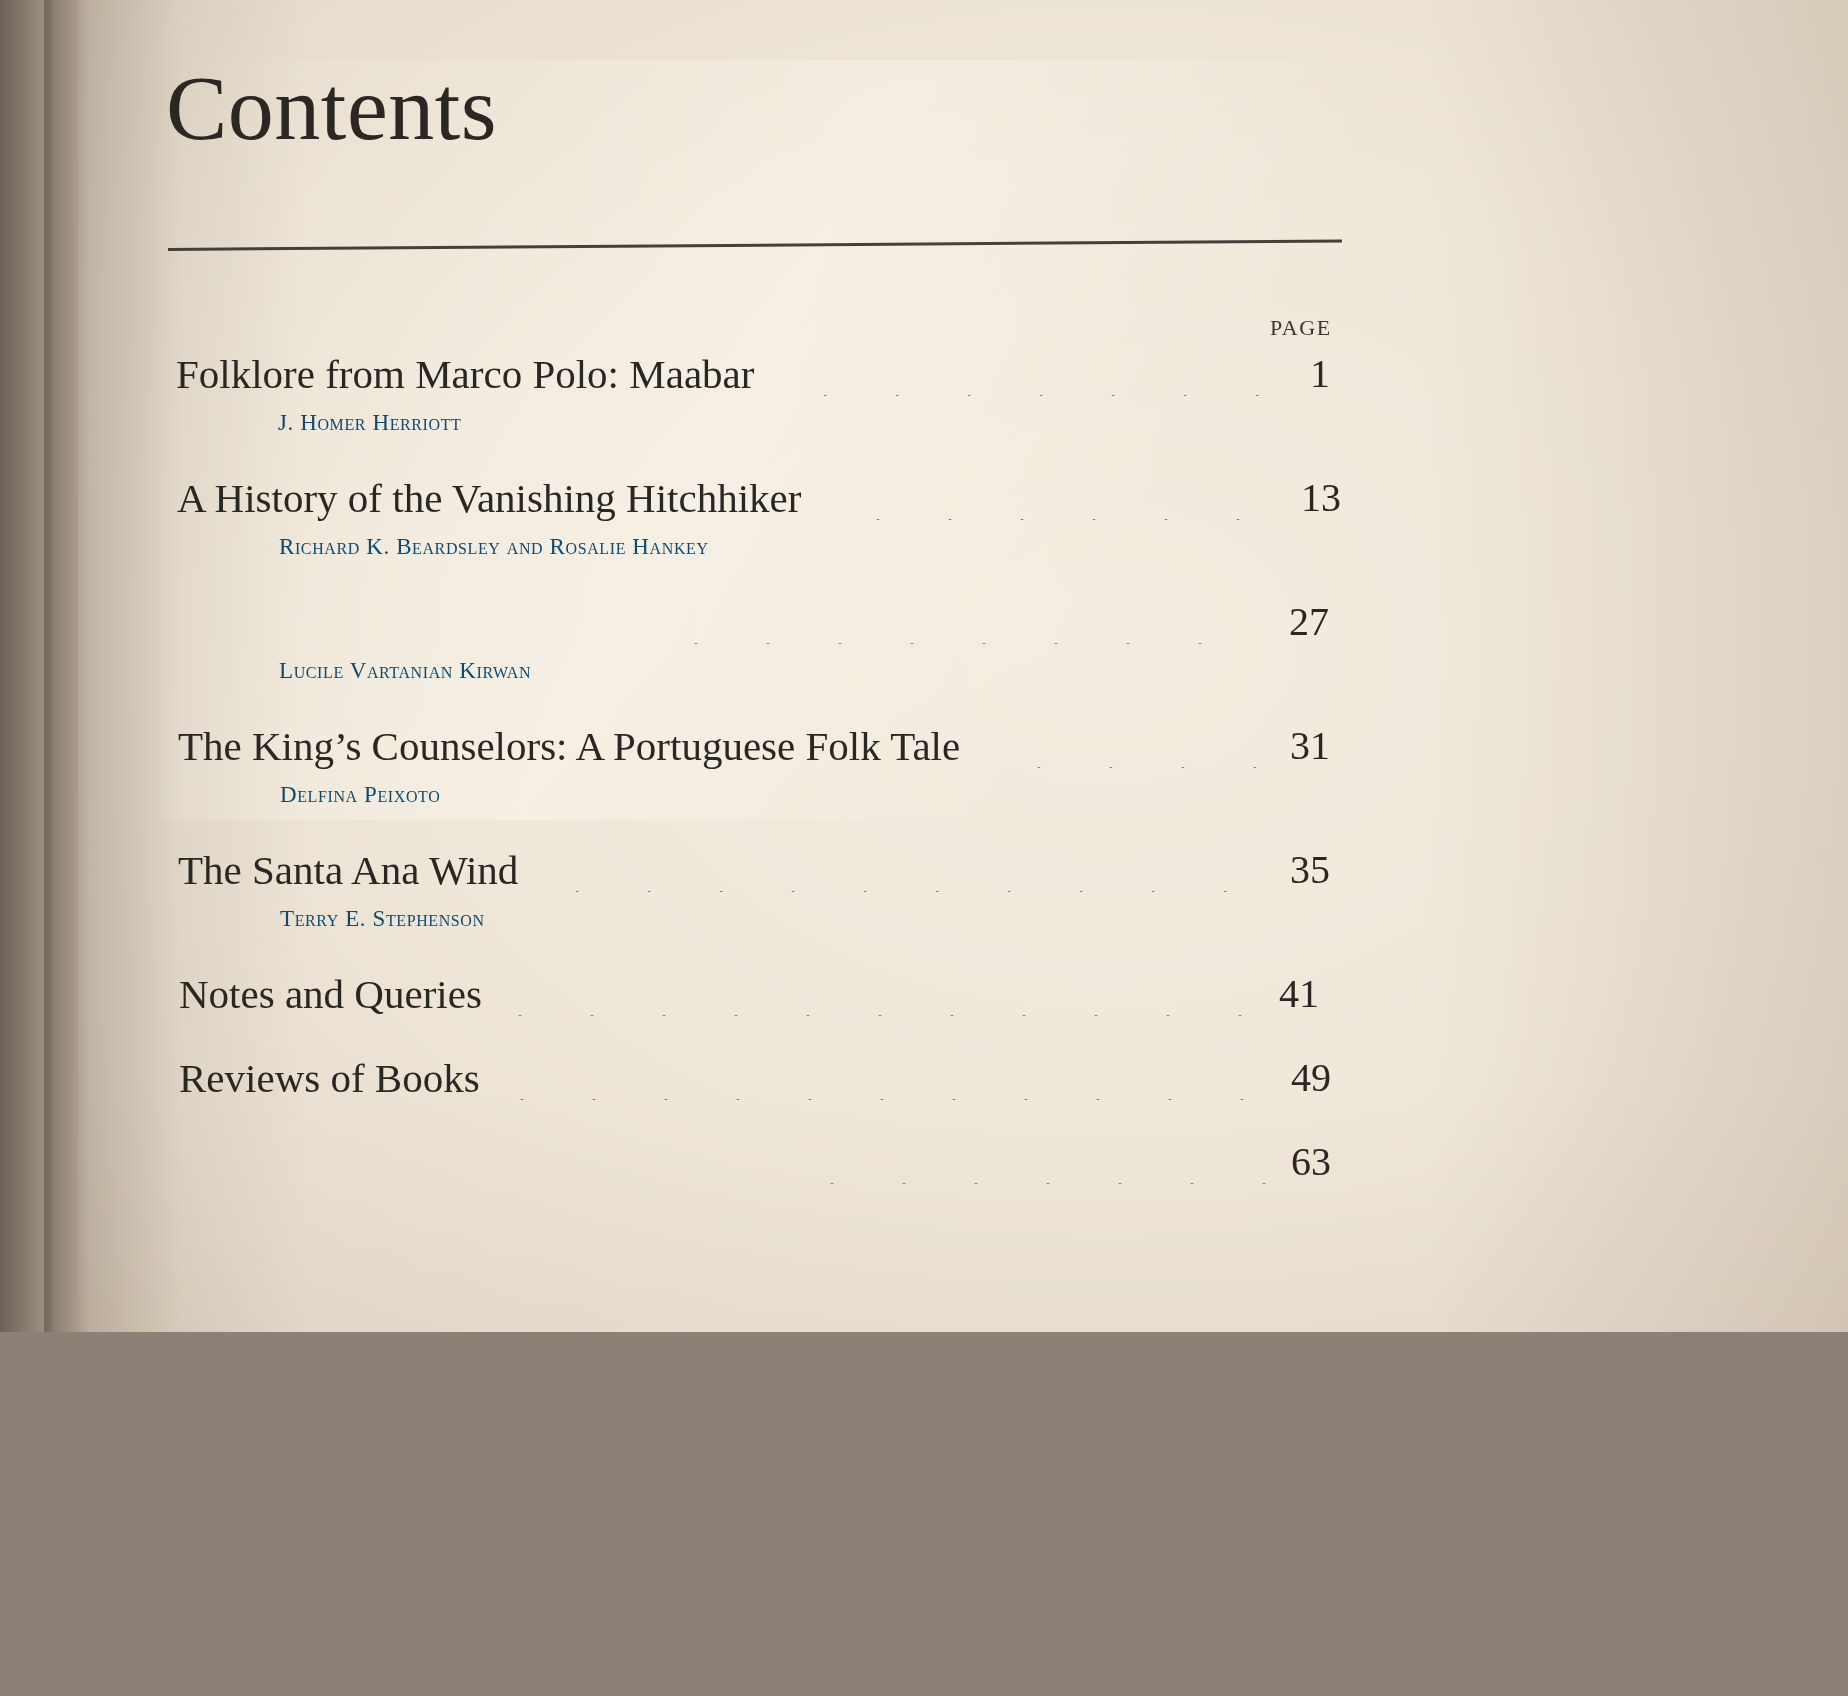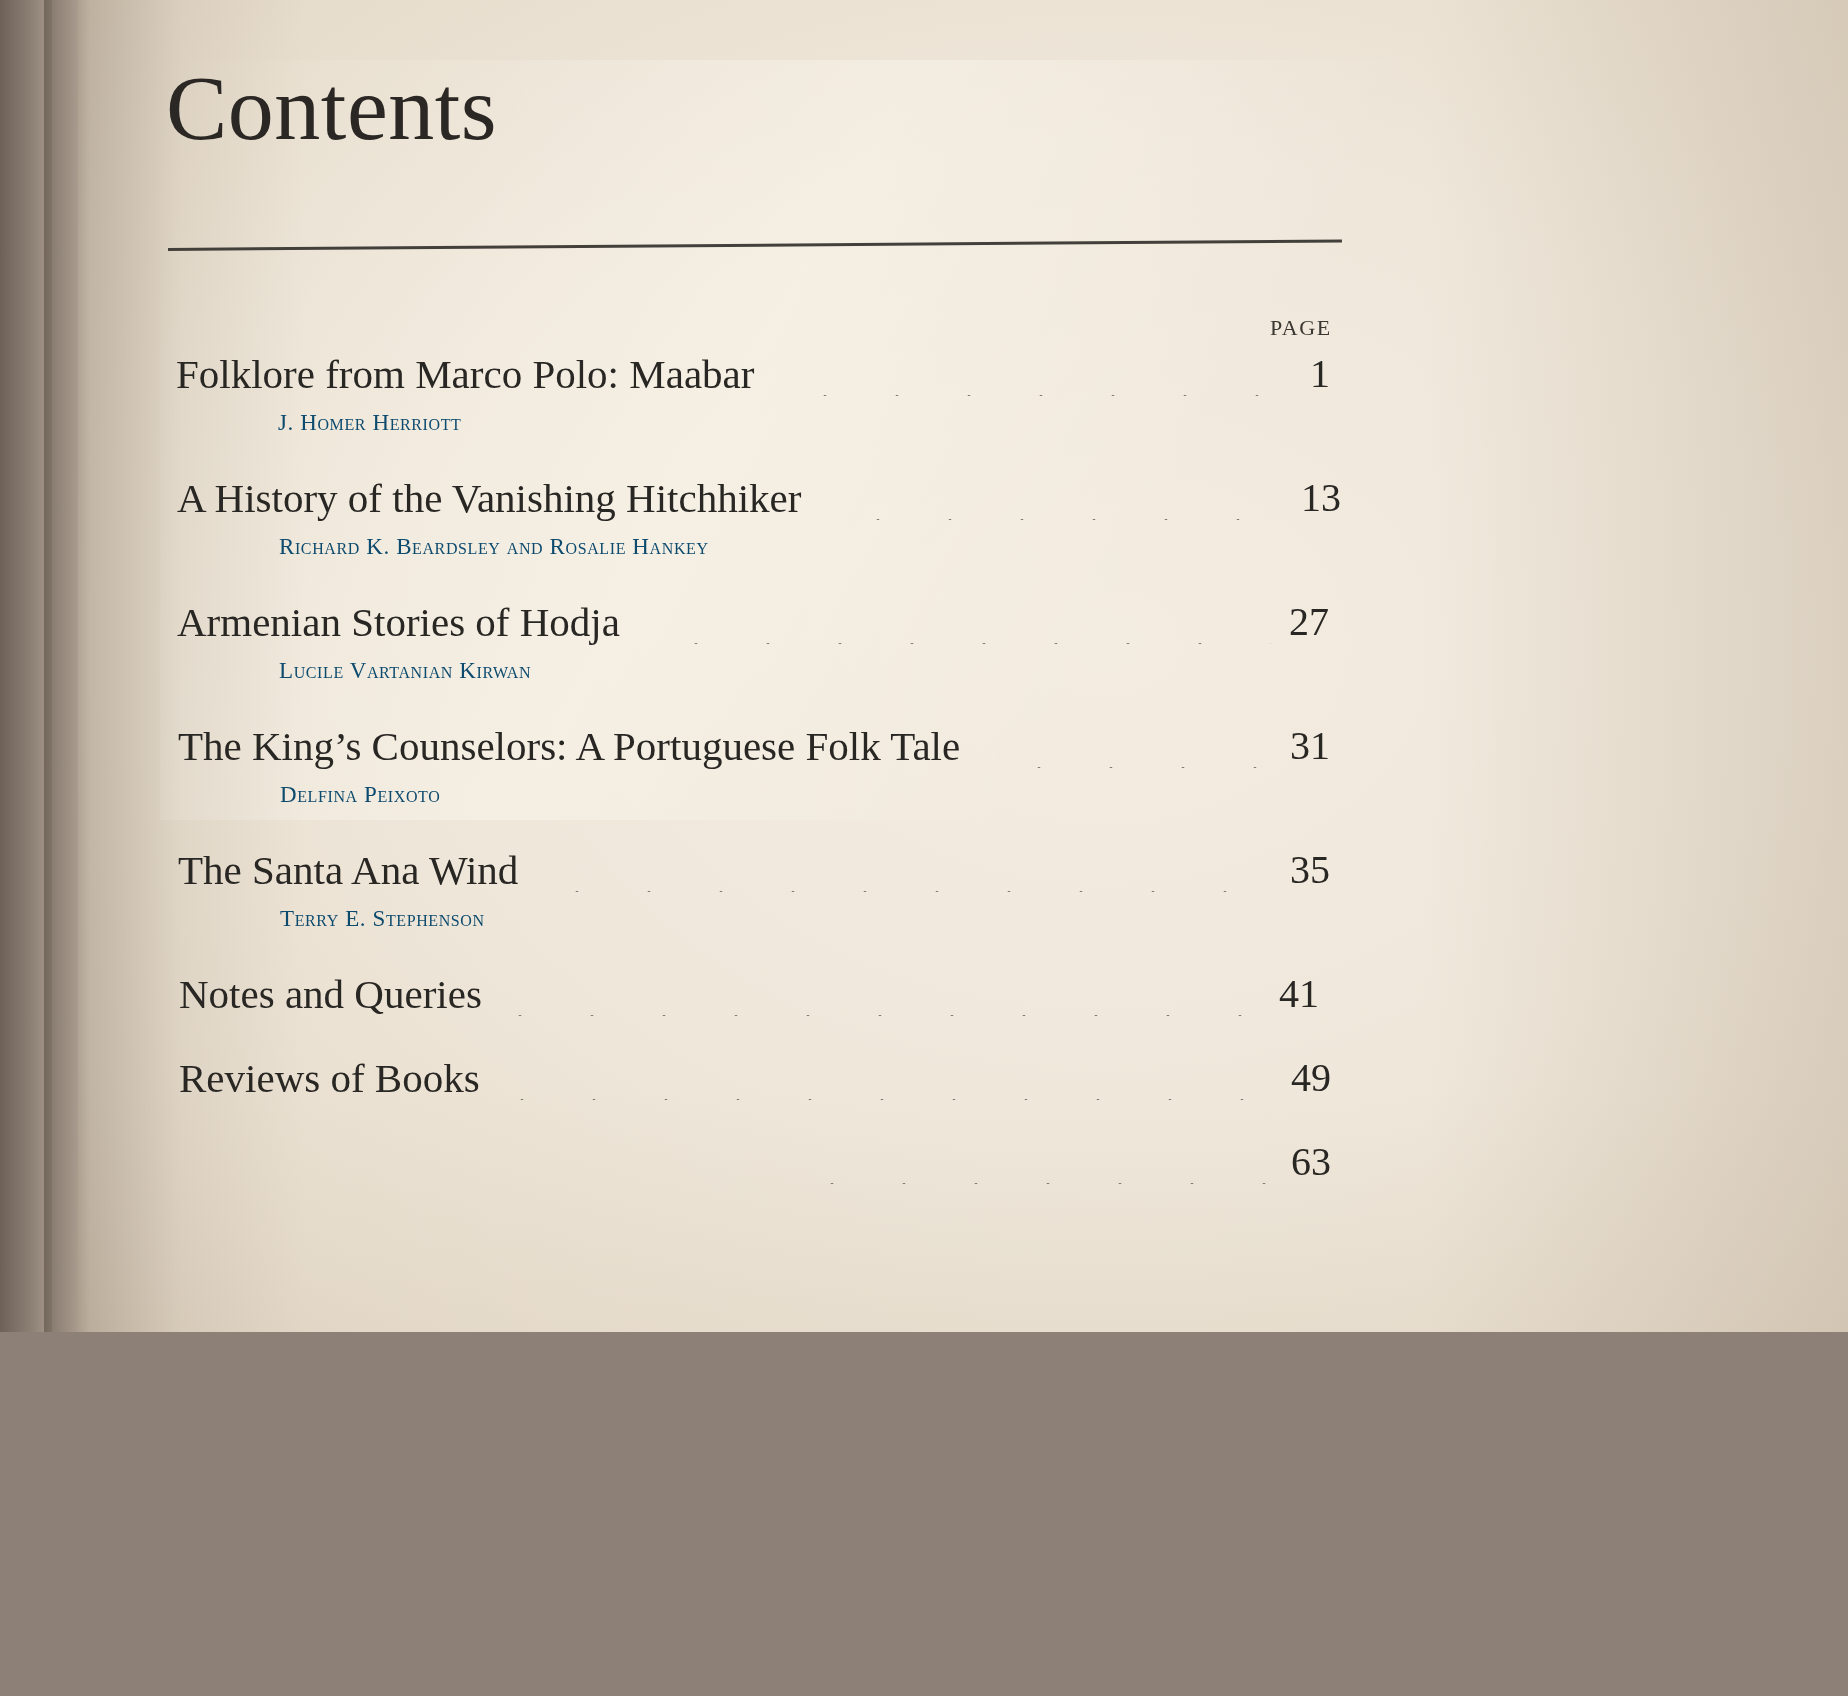--- a/index.html
+++ b/index.html
@@ -233,21 +233,20 @@
         <div class="entry-line">
           <span class="entry-title">A History of the Vanishing Hitchhiker</span>
           <span class="leader" style="left:872px;width:400px;">. . . . . . . . . . . . . . . .</span>
           <span class="entry-page" style="left:1300px;">13</span>
         </div>
         <span class="entry-author sc">Richard K. Beardsley and Rosalie Hankey</span>
       </div>
 
       <div class="entry warp1" style="margin-top:66px;">
         <div class="entry-line">
-          <span class="entry-title">Armenian Stories of Hodja</span>
           <span class="leader" style="left:690px;width:580px;">. . . . . . . . . . . . . . . . . . . . . .</span>
           <span class="entry-page" style="left:1288px;">27</span>
         </div>
         <span class="entry-author sc">Lucile Vartanian Kirwan</span>
       </div>
 
       <div class="entry warp2" style="margin-top:66px;">
         <div class="entry-line">
           <span class="entry-title">The King’s Counselors: A Portuguese Folk Tale</span>
           <span class="leader" style="left:1032px;width:240px;">. . . . . . . . .</span>

